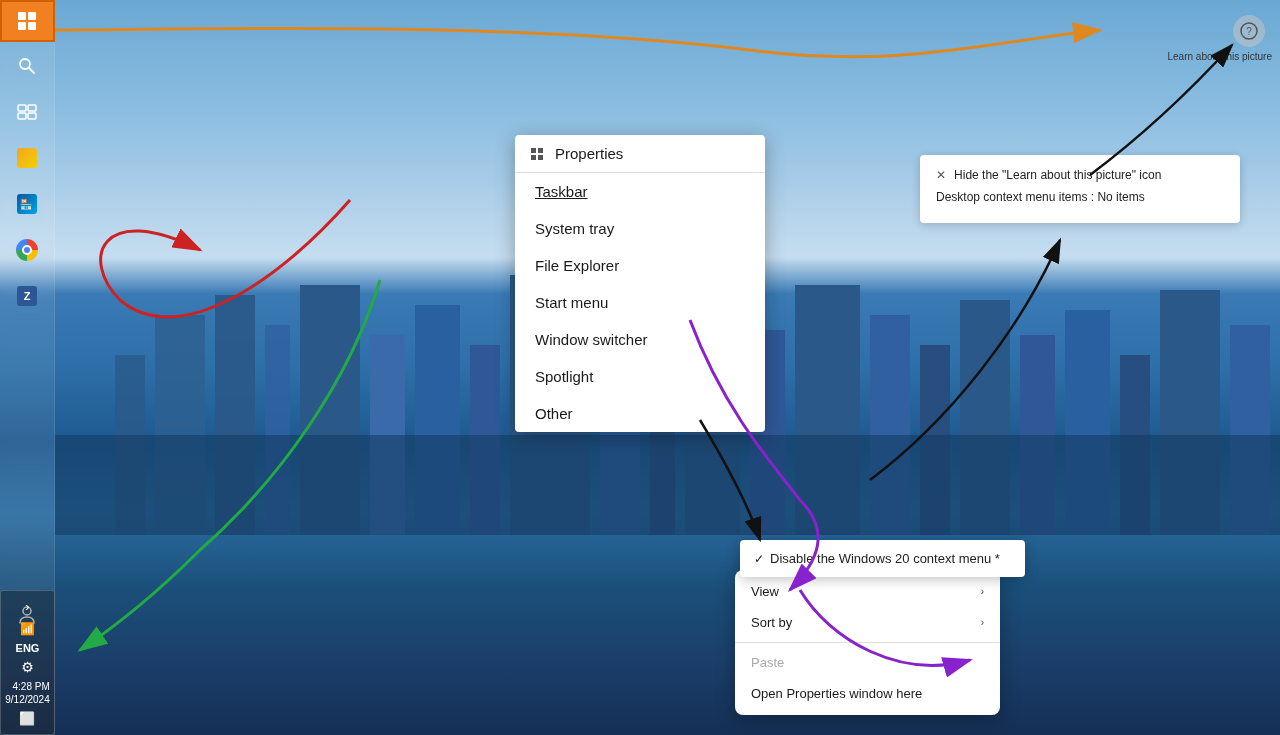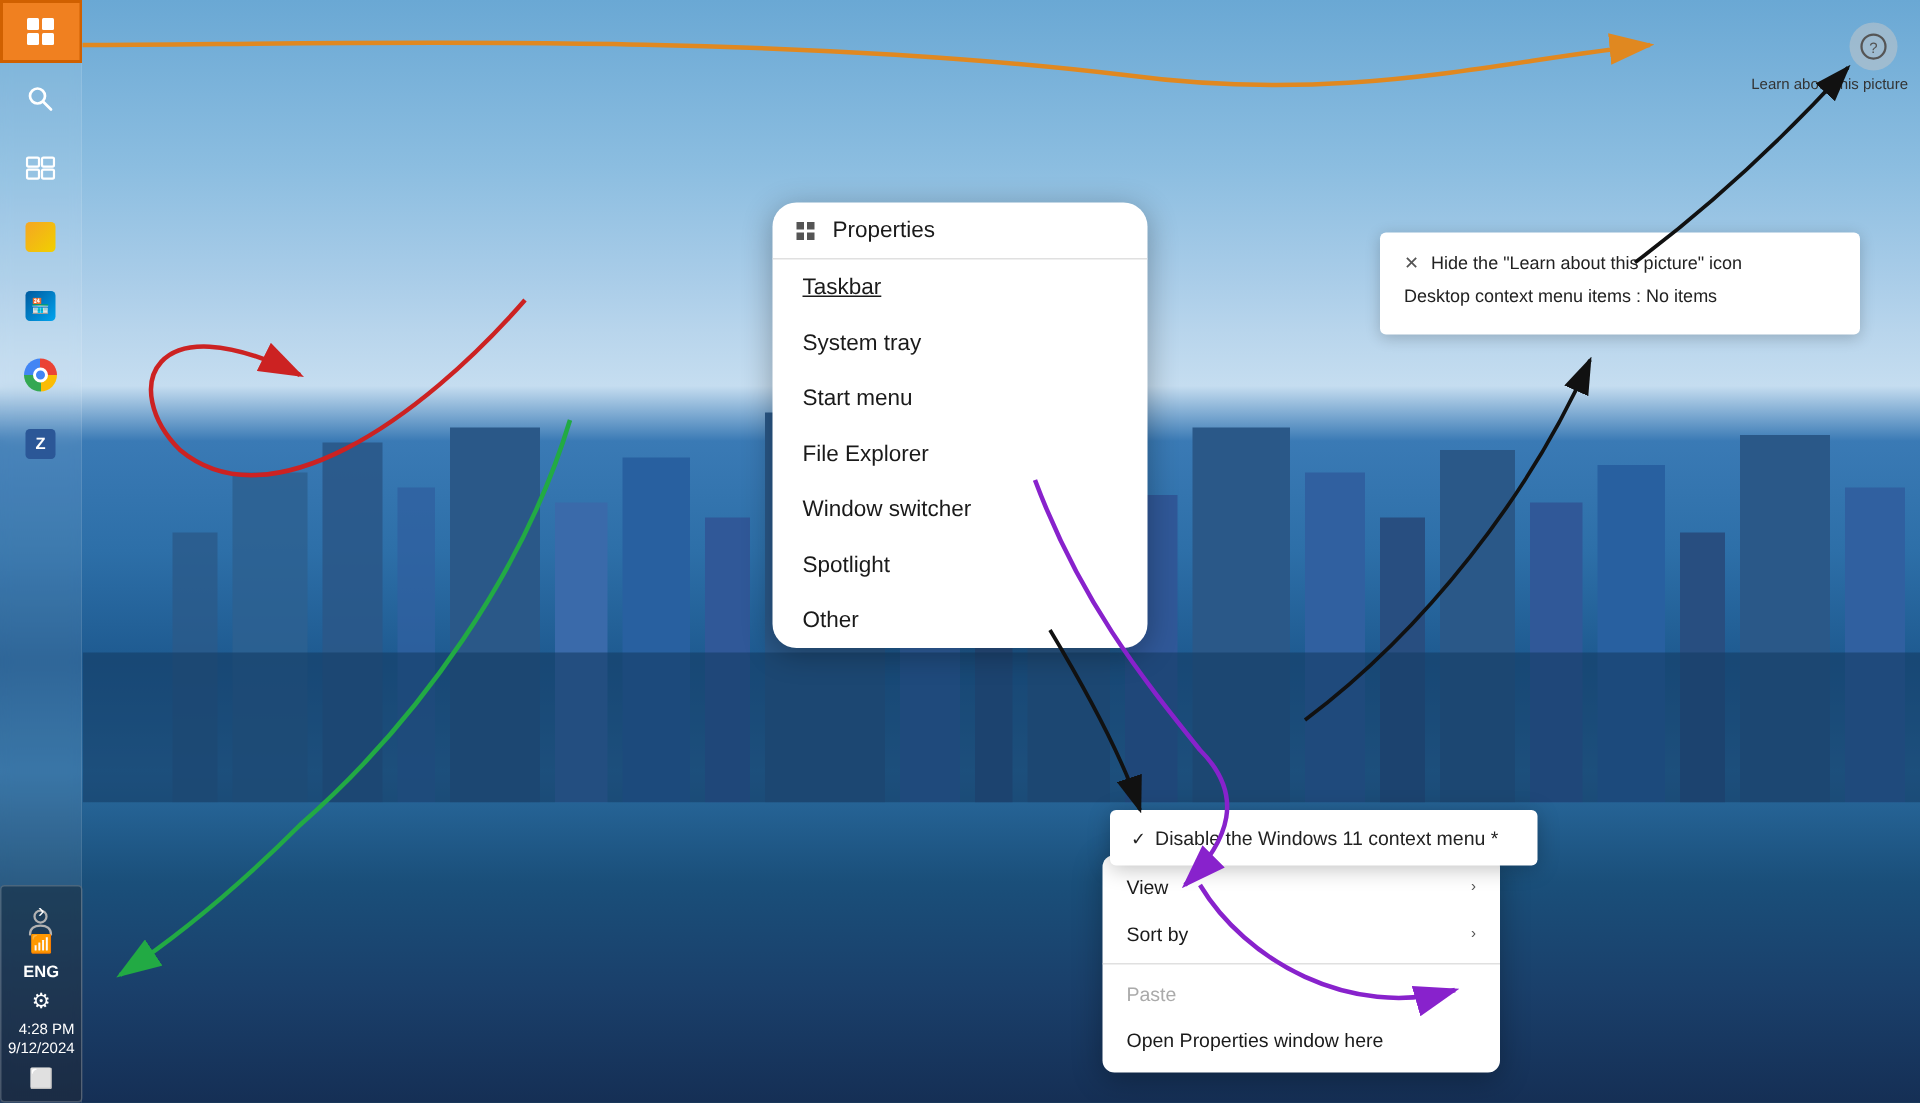--- a/index.html
+++ b/index.html
@@ -119,21 +119,21 @@
       line-height: 1.3;
     }
 
     
     #main-menu {
       position: absolute;
       left: 515px;
       top: 135px;
       width: 250px;
       background: white;
-      border-radius: 16px;
+      border-radius: 4px;
       box-shadow: 0 4px 20px rgba(0,0,0,0.3);
       z-index: 100;
       overflow: hidden;
     }
 
     .menu-item {
       padding: 10px 20px;
       font-size: 15px;
       color: #1a1a1a;
       cursor: pointer;
@@ -379,40 +379,40 @@
     </svg>
     <span>Properties</span>
   </div>
   <div class="menu-item">
     <span class="underlined" style="text-decoration:underline;">Taskbar</span>
   </div>
   <div class="menu-item">
     <span>System tray</span>
   </div>
   <div class="menu-item">
+    <span>File Explorer</span>
+  </div>
+  <div class="menu-item">
     <span>Start menu</span>
-  </div>
-  <div class="menu-item">
-    <span>File Explorer</span>
   </div>
   <div class="menu-item">
     <span>Window switcher</span>
   </div>
   <div class="menu-item">
     <span>Spotlight</span>
   </div>
   <div class="menu-item">
     <span>Other</span>
   </div>
 </div>
 
 <div id="context-sub">
   <div class="ctx-item">
     <span class="check">✓</span>
-    <span>Disable the Windows 11 context menu *</span>
+    <span>Disable the Windows 20 context menu *</span>
   </div>
 </div>
 
 <div id="win11-menu" style="top:570px;">
   <div class="win11-item">
     <span>View</span>
     <span class="chevron">›</span>
   </div>
   <div class="win11-item">
     <span>Sort by</span>

